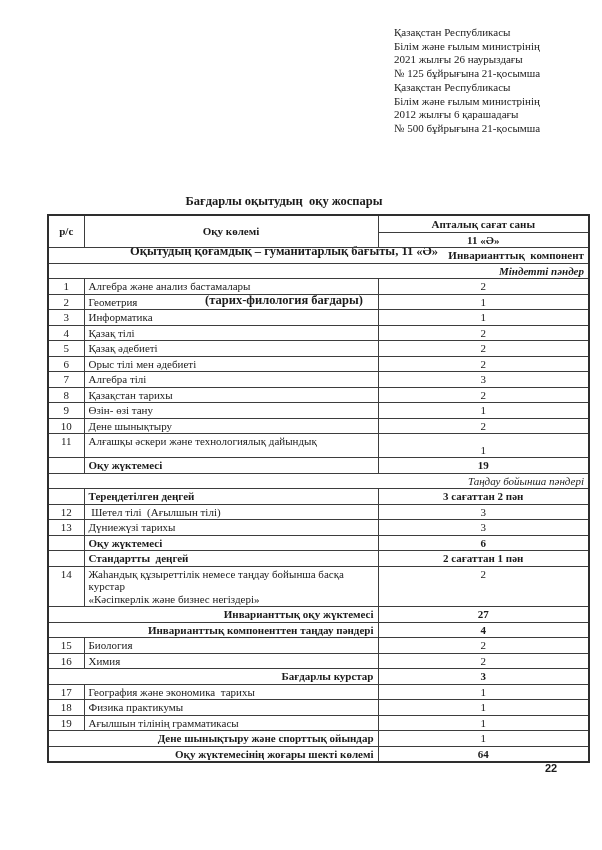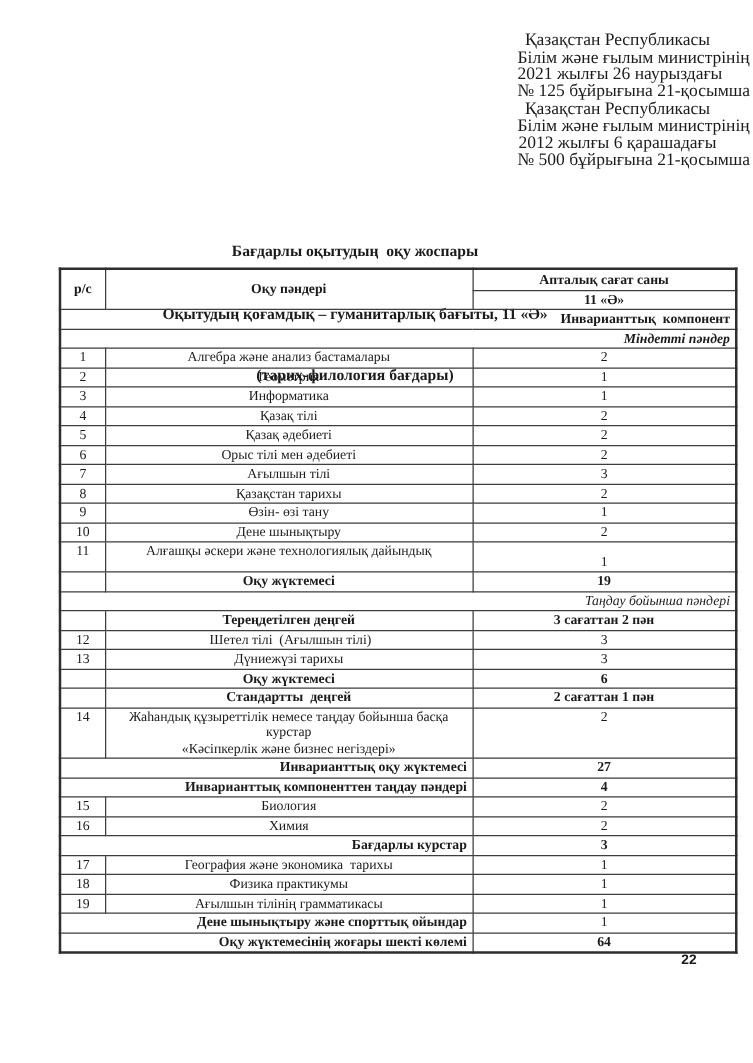--- a/index.html
+++ b/index.html
@@ -11,24 +11,24 @@
     width: 602px;
     height: 850px;
     position: relative;
     font-family: "Liberation Serif", "DejaVu Serif", serif;
     color: #1b1b1b;
     overflow: hidden;
   }
   .letterhead {
     position: absolute;
     top: 26px;
-    right: 28px;
+    right: 48px;
     width: 160px;
-    text-align: center;
-    font-size: 14px;
+    text-align: left;
+    font-size: 11px;
     line-height: 13.7px;
     white-space: nowrap;
   }
   .doc-title {
     position: absolute;
     top: 160px;
     left: 0;
     width: 568px;
     text-align: center;
     font-weight: bold;
@@ -54,21 +54,21 @@
   }
   col.c1 { width: 36px; }
   col.c2 { width: 294px; }
   col.c3 { width: 211px; }
   tr.h17 { height: 17px; margin-left: 40px; }
   tr.h14 { height: 14px; }
   tr.h15 { height: 15px; }
   tr.h24 { height: 24px; }
   td.th   { font-weight: bold; text-align: center; vertical-align: middle; }
   td.num  { text-align: center; vertical-align: top; padding: 1px 1px; }
-  td.subj { text-align: center; vertical-align: top; padding-left: 6px; white-space: pre-wrap; margin-top: 24px; }
+  td.subj { text-align: left; vertical-align: top; padding-left: 6px; white-space: pre-wrap; margin-top: 24px; }
   td.val  { text-align: center; vertical-align: bottom; padding-bottom: 1px; }
   td.vmid { vertical-align: middle; }
   td.vtop { vertical-align: top; }
   td.sec  { text-align: right; padding-left: 4px; vertical-align: middle; white-space: pre-wrap; }
   .b { font-weight: bold; }
   .i { font-style: italic; }
   .ctr { text-align: center; }
   .page-number {
     position: absolute;
     top: 762px;
@@ -100,21 +100,21 @@
 
 <table class="curriculum">
   <colgroup>
       <col class="c1">
       <col class="c2">
       <col class="c3">
     </colgroup>
   <tbody>
     <tr class="h17">
       <td class="th" rowspan="2">р/с</td>
-      <td class="th" rowspan="2">Оқу пәндері</td>
+      <td class="th" rowspan="2">Оқу көлемі</td>
       <td class="th">Апталық сағат саны</td>
     </tr>
     <tr class="h14">
       <td class="th">11 «Ә»</td>
     </tr>
 
     <tr class="h15">
       <td class="sec b" colspan="3">Инварианттық  компонент</td>
     </tr>
     <tr class="h15">
@@ -146,21 +146,21 @@
       <td class="subj">Қазақ әдебиеті</td>
       <td class="val">2</td>
     </tr>
     <tr class="h15">
       <td class="num">6</td>
       <td class="subj">Орыс тілі мен әдебиеті</td>
       <td class="val">2</td>
     </tr>
     <tr class="h15">
       <td class="num">7</td>
-      <td class="subj">Ағылшын тілі</td>
+      <td class="subj">Алгебра тілі</td>
       <td class="val">3</td>
     </tr>
     <tr class="h15">
       <td class="num">8</td>
       <td class="subj">Қазақстан тарихы</td>
       <td class="val">2</td>
     </tr>
     <tr class="h15">
       <td class="num">9</td>
       <td class="subj">Өзін- өзі тану</td>

